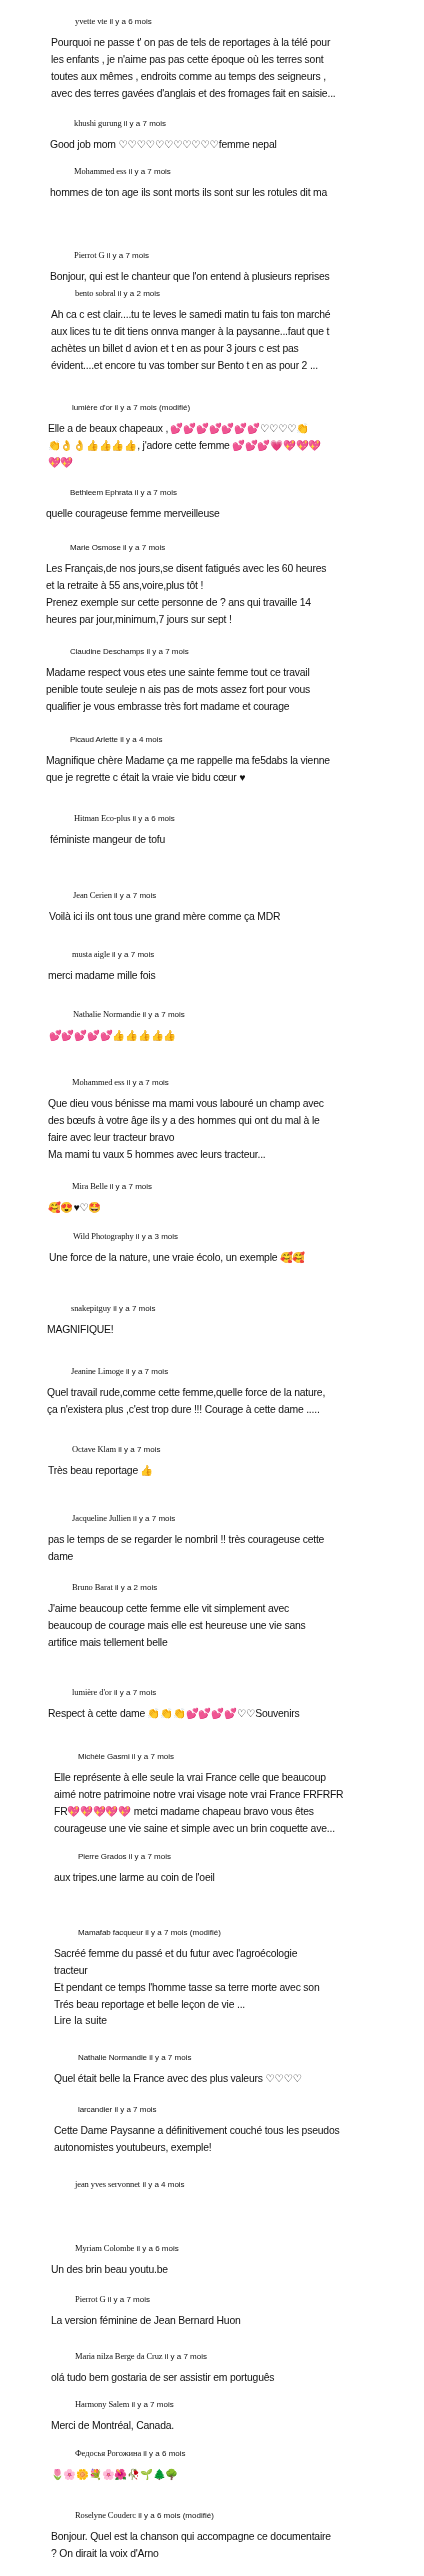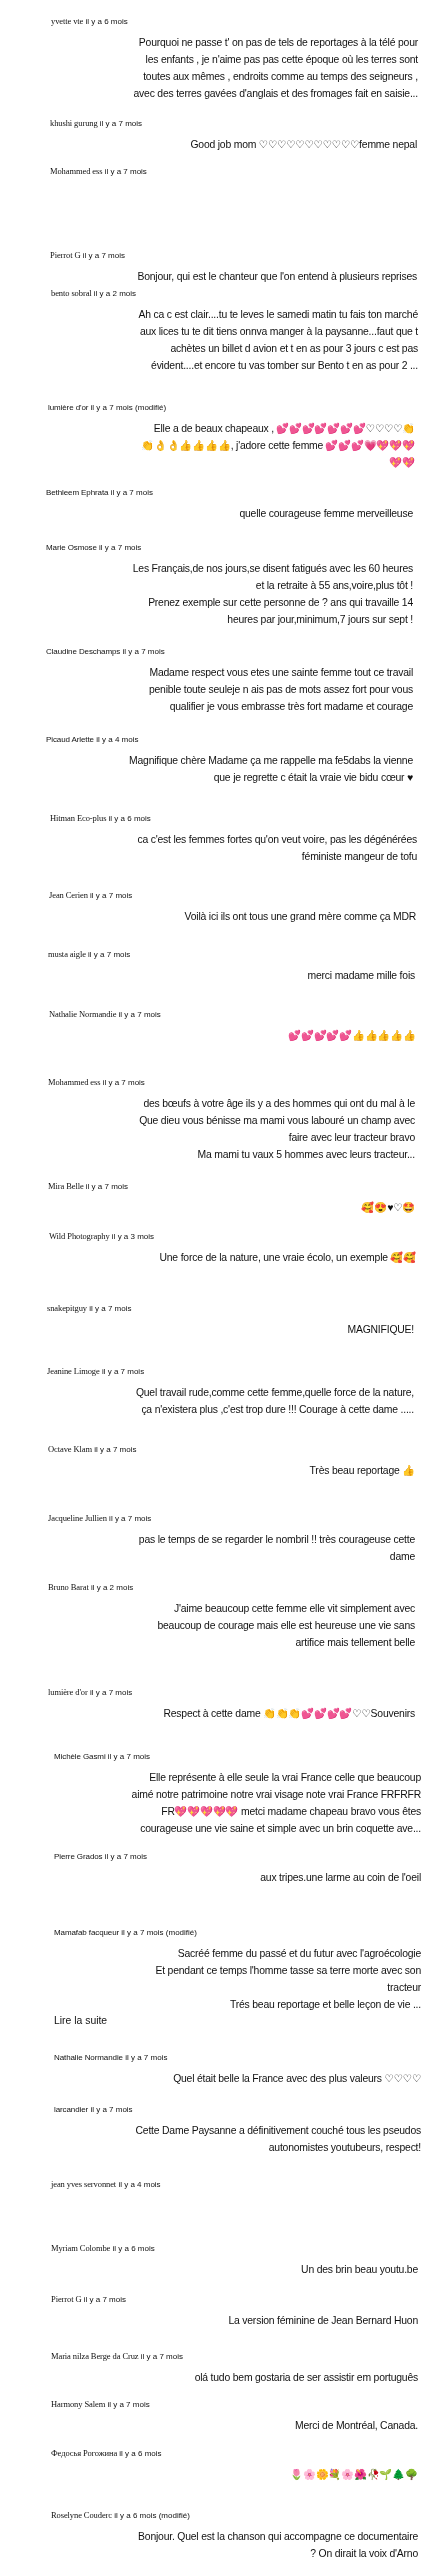--- a/index.html
+++ b/index.html
@@ -1,22 +1,22 @@
 <!DOCTYPE html>
 <html style="font-size:8.5px"><head>
 <meta charset="utf-8">
 <style>
   html, body { margin:0; padding:0; background:#ffffff; }
   body { width:425px; height:2576px; position:relative; overflow:hidden; color:#111; }
   .comment { position:absolute; left:0; width:425px; }
   .meta { font-size:8.2px; line-height:10.6px; white-space:nowrap; }
-  .author { font-family:"Liberation Serif", "DejaVu Serif", serif; font-size:8.5px; letter-spacing:-0.1px; }
+  .author { font-family:"Liberation Serif", "DejaVu Serif", serif; font-size:8.5px; letter-spacing:-0.1px;margin-left:24px; }
   .author.sans { font-family:"Liberation Sans", sans-serif; font-size:8px; }
   .time { font-family:"Liberation Sans", sans-serif; font-size:8px; }
-  .body { font-family:"Liberation Sans", sans-serif; font-size:10.4px; line-height:17px; margin-top:6.4px; width:367px; letter-spacing:-0.2px;text-align:right; }
+  .body { font-family:"Liberation Sans", sans-serif; font-size:10.4px; line-height:17px; margin-top:6.4px; width:367px; letter-spacing:-0.2px; }
   .body p { margin:0; }
   .more { font-family:"Liberation Sans", sans-serif; font-size:10.4px; margin-top:2.1px; }
 </style>
 </head>
 <body>
 
 <div id="comments">
     <div class="comment" style="top: 16px; padding-left: 51px;">
       <div class="meta"><span class="author">yvette vte</span><span class="time"> </span><span class="time">il y a 6 mois</span></div>
       <div class="body">
@@ -28,20 +28,21 @@
     </div>
     <div class="comment" style="top: 118px; padding-left: 50px;">
       <div class="meta"><span class="author">khushi gurung</span><span class="time"> </span><span class="time">il y a 7 mois</span></div>
       <div class="body">
         <p>Good job mom ♡♡♡♡♡♡♡♡♡♡♡femme nepal</p>
       </div>
     </div>
     <div class="comment" style="top: 166px; padding-left: 50px;">
       <div class="meta"><span class="author">Mohammed ess</span><span class="time"> </span><span class="time">il y a 7 mois</span></div>
       <div class="body">
+        <p>hommes de ton age ils sont morts ils sont sur les rotules dit ma</p>
       </div>
     </div>
     <div class="comment" style="top: 250px; padding-left: 50px;">
       <div class="meta"><span class="author">Pierrot G</span><span class="time"> </span><span class="time">il y a 7 mois</span></div>
       <div class="body">
         <p>Bonjour, qui est le chanteur que l'on entend à plusieurs reprises</p>
       </div>
     </div>
     <div class="comment" style="top: 288px; padding-left: 51px;">
       <div class="meta"><span class="author">bento sobral</span><span class="time"> </span><span class="time">il y a 2 mois</span></div>
@@ -86,21 +87,20 @@
     <div class="comment" style="top: 735px; padding-left: 46px;">
       <div class="meta"><span class="author sans">Picaud Arlette</span><span class="time"> </span><span class="time">il y a 4 mois</span></div>
       <div class="body">
         <p>Magnifique chère Madame ça me rappelle ma fe5dabs la vienne</p>
         <p>que je regrette c était la vraie vie bidu cœur ♥</p>
       </div>
     </div>
     <div class="comment" style="top: 813px; padding-left: 50px;">
       <div class="meta"><span class="author">Hitman Eco-plus</span><span class="time"> </span><span class="time">il y a 6 mois</span></div>
       <div class="body">
-        <p>ca c'est les femmes fortes qu'on veut voire, pas les dégénérées</p>
         <p>féministe mangeur de tofu</p>
       </div>
     </div>
     <div class="comment" style="top: 890px; padding-left: 49px;">
       <div class="meta"><span class="author">Jean Cerien</span><span class="time"> </span><span class="time">il y a 7 mois</span></div>
       <div class="body">
         <p>Voilà ici ils ont tous une grand mère comme ça MDR</p>
       </div>
     </div>
     <div class="comment" style="top: 949px; padding-left: 48px;">
@@ -111,22 +111,22 @@
     </div>
     <div class="comment" style="top: 1009px; padding-left: 49px;">
       <div class="meta"><span class="author">Nathalie Normandie</span><span class="time"> </span><span class="time">il y a 7 mois</span></div>
       <div class="body">
         <p>💕💕💕💕💕👍👍👍👍👍</p>
       </div>
     </div>
     <div class="comment" style="top: 1077px; padding-left: 48px;">
       <div class="meta"><span class="author">Mohammed ess</span><span class="time"> </span><span class="time">il y a 7 mois</span></div>
       <div class="body">
+        <p>Que dieu vous bénisse ma mami vous labouré un champ avec</p>
         <p>des bœufs à votre âge ils y a des hommes qui ont du mal à le</p>
-        <p>Que dieu vous bénisse ma mami vous labouré un champ avec</p>
         <p>faire avec leur tracteur bravo</p>
         <p>Ma mami tu vaux 5 hommes avec leurs tracteur...</p>
       </div>
     </div>
     <div class="comment" style="top: 1181px; padding-left: 48px;">
       <div class="meta"><span class="author">Mira Belle</span><span class="time"> </span><span class="time">il y a 7 mois</span></div>
       <div class="body">
         <p>🥰😍♥♡🤩</p>
       </div>
     </div>
@@ -188,37 +188,37 @@
     <div class="comment" style="top: 1852px; padding-left: 54px;">
       <div class="meta"><span class="author sans">Pierre Grados</span><span class="time"> </span><span class="time">il y a 7 mois</span></div>
       <div class="body">
         <p>aux tripes.une larme au coin de l'oeil</p>
       </div>
     </div>
     <div class="comment" style="top: 1928px; padding-left: 54px;">
       <div class="meta"><span class="author sans">Mamafab facqueur</span><span class="time"> </span><span class="time">il y a 7 mois</span><span class="time"> </span><span class="time">(modifié)</span></div>
       <div class="body">
         <p>Sacréé femme du passé et du futur avec l'agroécologie</p>
+        <p>tracteur</p>
         <p>Et pendant ce temps l'homme tasse sa terre morte avec son</p>
-        <p>tracteur</p>
         <p>Trés beau reportage et belle leçon de vie ...</p>
       </div>
       <div class="more">Lire la suite</div>
     </div>
     <div class="comment" style="top: 2053px; padding-left: 54px;">
       <div class="meta"><span class="author sans">Nathalie Normandie</span><span class="time"> </span><span class="time">il y a 7 mois</span></div>
       <div class="body">
         <p>Quel était belle la France avec des plus valeurs ♡♡♡♡</p>
       </div>
     </div>
     <div class="comment" style="top: 2105px; padding-left: 54px;">
       <div class="meta"><span class="author sans">larcandier</span><span class="time"> </span><span class="time">il y a 7 mois</span></div>
       <div class="body">
         <p>Cette Dame Paysanne a définitivement couché tous les pseudos</p>
-        <p>autonomistes youtubeurs, respect!</p>
+        <p>autonomistes youtubeurs, exemple!</p>
       </div>
     </div>
     <div class="comment" style="top: 2179px; padding-left: 51px;">
       <div class="meta"><span class="author">jean yves servonnet</span><span class="time"> </span><span class="time">il y a 4 mois</span></div>
     </div>
     <div class="comment" style="top: 2243px; padding-left: 51px;">
       <div class="meta"><span class="author">Myriam Colombe</span><span class="time"> </span><span class="time">il y a 6 mois</span></div>
       <div class="body">
         <p>Un des brin beau youtu.be</p>
       </div>

